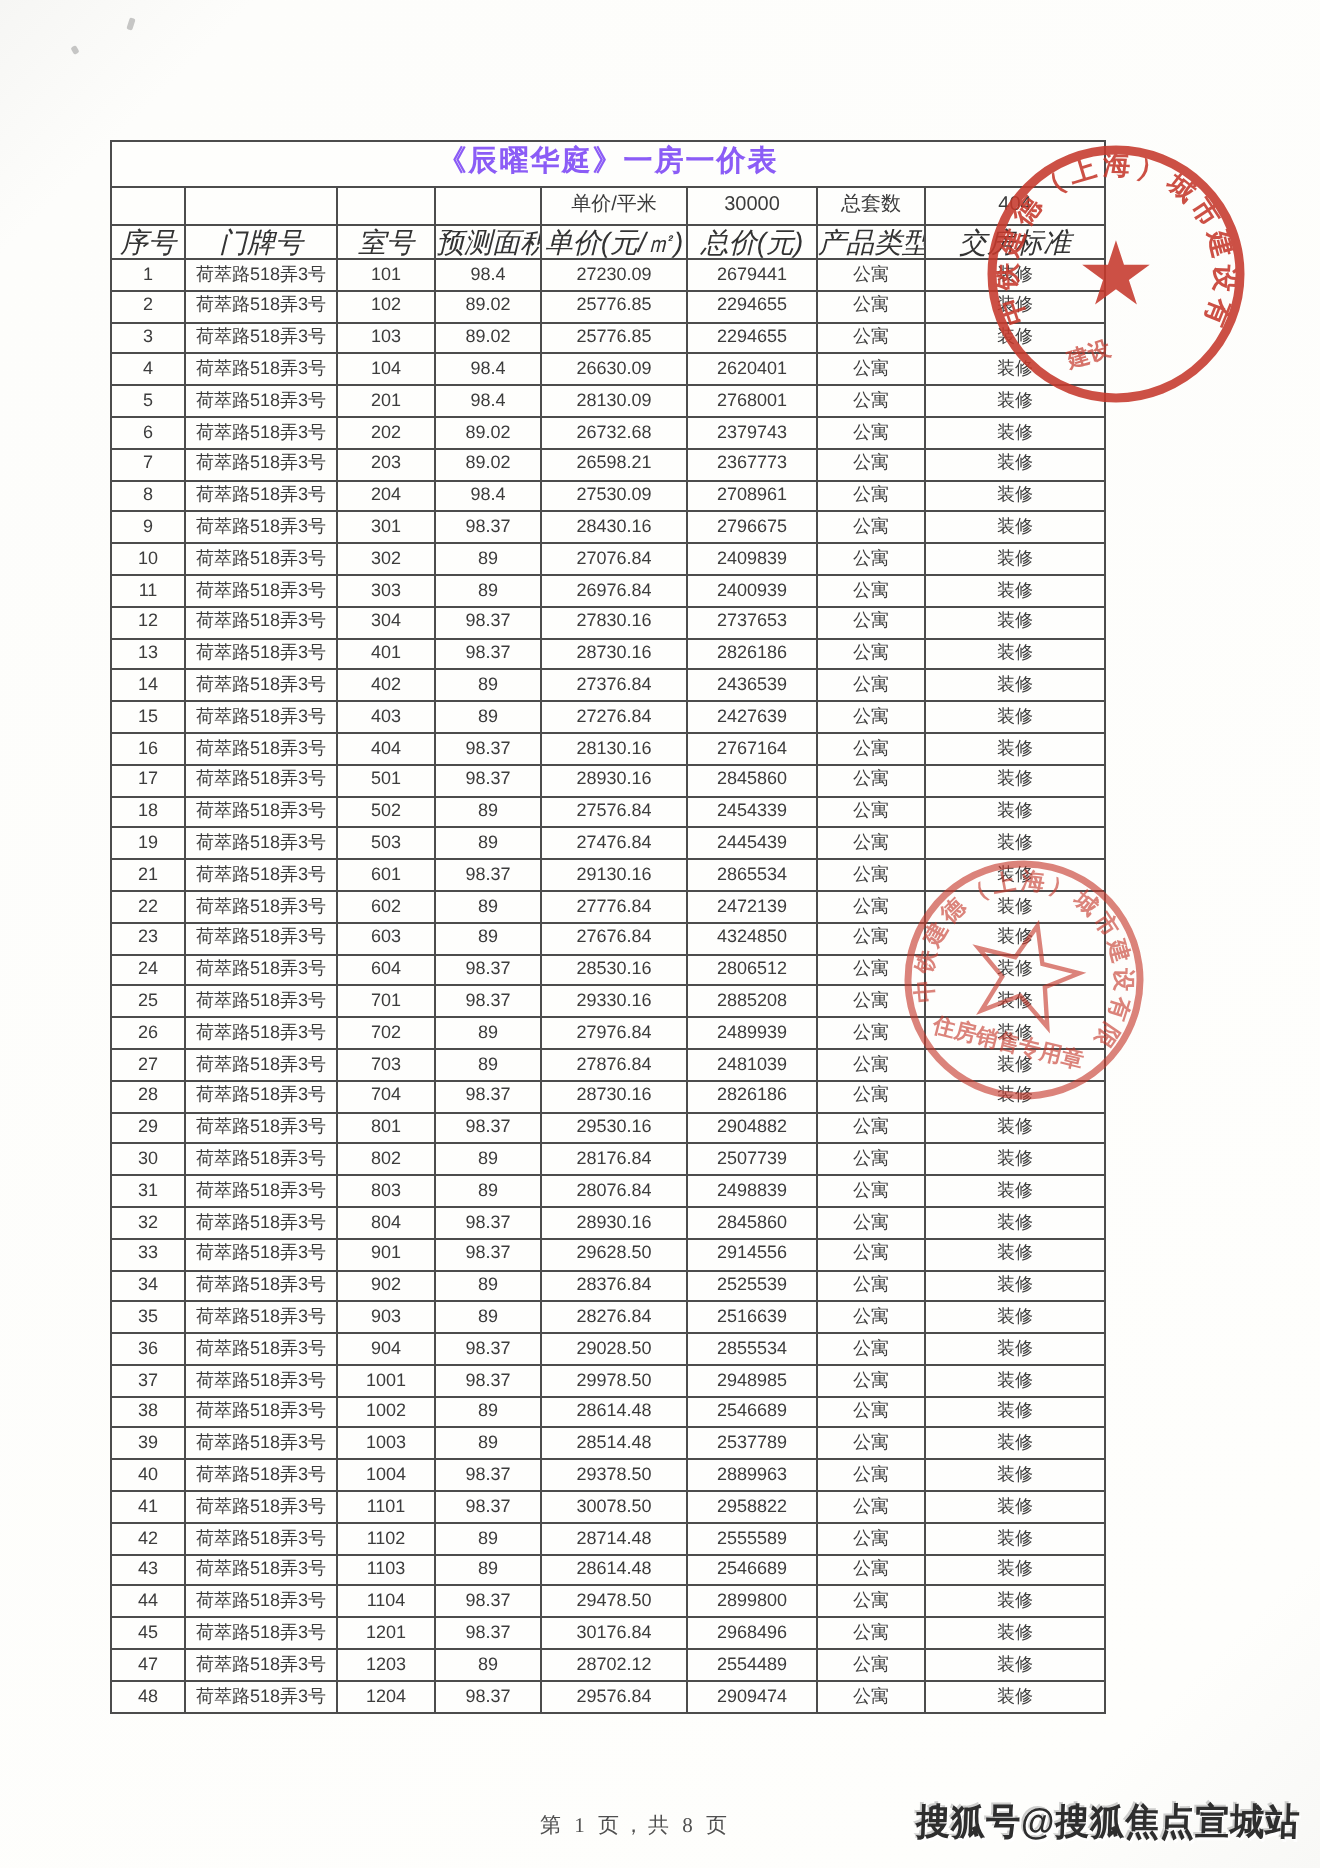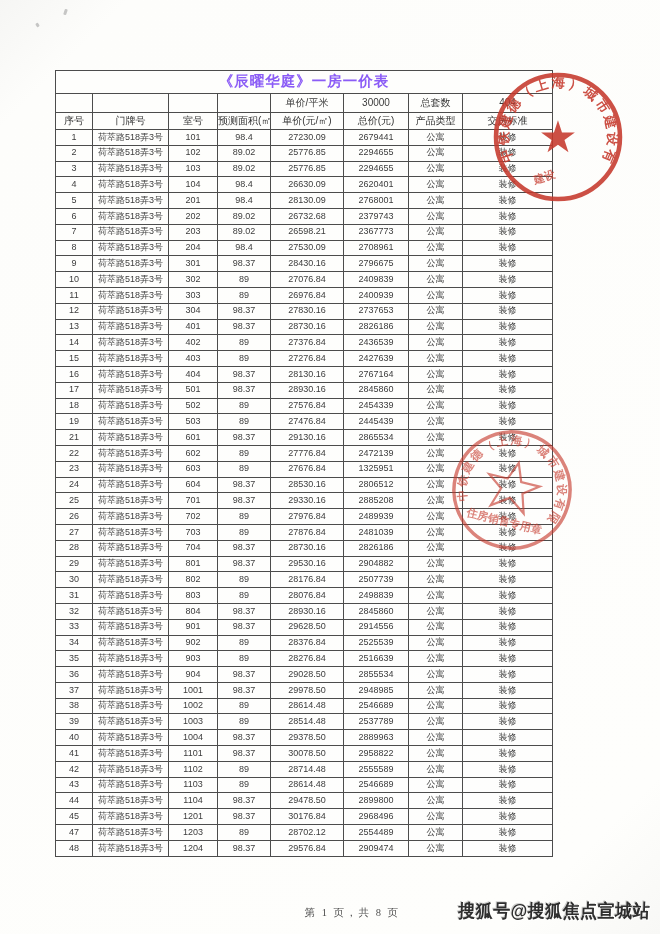--- a/index.html
+++ b/index.html
@@ -25,35 +25,35 @@
   table.price td{
     border:1px solid #4c4c4c;
     text-align:center;vertical-align:middle;
     padding:0;overflow:hidden;white-space:nowrap;
     font-size:9px;line-height:1.05;color:#3c3c3c;
   }
   tr.title-row td{
     height:22px;font-size:14.5px;font-weight:bold;color:#8b5cf6;letter-spacing:1px;
   }
   tr.meta-row td{height:18px;font-size:10px;margin-top:36px;}
-  tr.head-row td{height:16px;font-size:10px;color:#333;}
+  tr.head-row td{height:16px;font-size:14px;color:#333;font-style:italic;}
   tr.data-row td{height:14.8px;}
   col.c1{width:37px;} col.c2{width:76px;} col.c3{width:49px;} col.c4{width:53px;}
   col.c5{width:73px;} col.c6{width:65px;} col.c7{width:54px;} col.c8{width:90px;}
 
   
   .stamp{position:absolute;pointer-events:none;}
   .stamp svg{display:block;}
   .stamp1{left:489px;top:68px;width:138px;height:138px;opacity:.88;}
   .stamp2{left:448px;top:426px;width:128px;height:128px;opacity:.62;transform:rotate(14deg);}
 
   
   .page-footer{
     position:absolute;left:270px;top:906px;width:130px;
-    font-size:10.5px;color:#4f4f4f;letter-spacing:2px;text-align:right;
+    font-size:10.5px;color:#4f4f4f;letter-spacing:2px;text-align:left;
     font-family:"Liberation Serif","DejaVu Serif",serif;
   }
   .watermark{
     position:absolute;left:458px;top:900px;width:200px;height:28px;
     font-size:17px;font-weight:bold;color:#2e2e2e;letter-spacing:.5px;
     text-shadow:1px 1px 0 rgba(255,255,255,.8),-1px -1px 0 rgba(120,120,120,.35);
     transform:scaleY(1.08) skewX(-2deg);
     white-space:nowrap;
   }
 </style>
@@ -310,21 +310,21 @@
           <td>2472139</td>
           <td>公寓</td>
           <td>装修</td>
         </tr>
         <tr class="data-row">
           <td>23</td>
           <td>荷萃路518弄3号</td>
           <td>603</td>
           <td>89</td>
           <td>27676.84</td>
-          <td>1325951</td>
+          <td>4324850</td>
           <td>公寓</td>
           <td>装修</td>
         </tr>
         <tr class="data-row">
           <td>24</td>
           <td>荷萃路518弄3号</td>
           <td>604</td>
           <td>98.37</td>
           <td>28530.16</td>
           <td>2806512</td>

